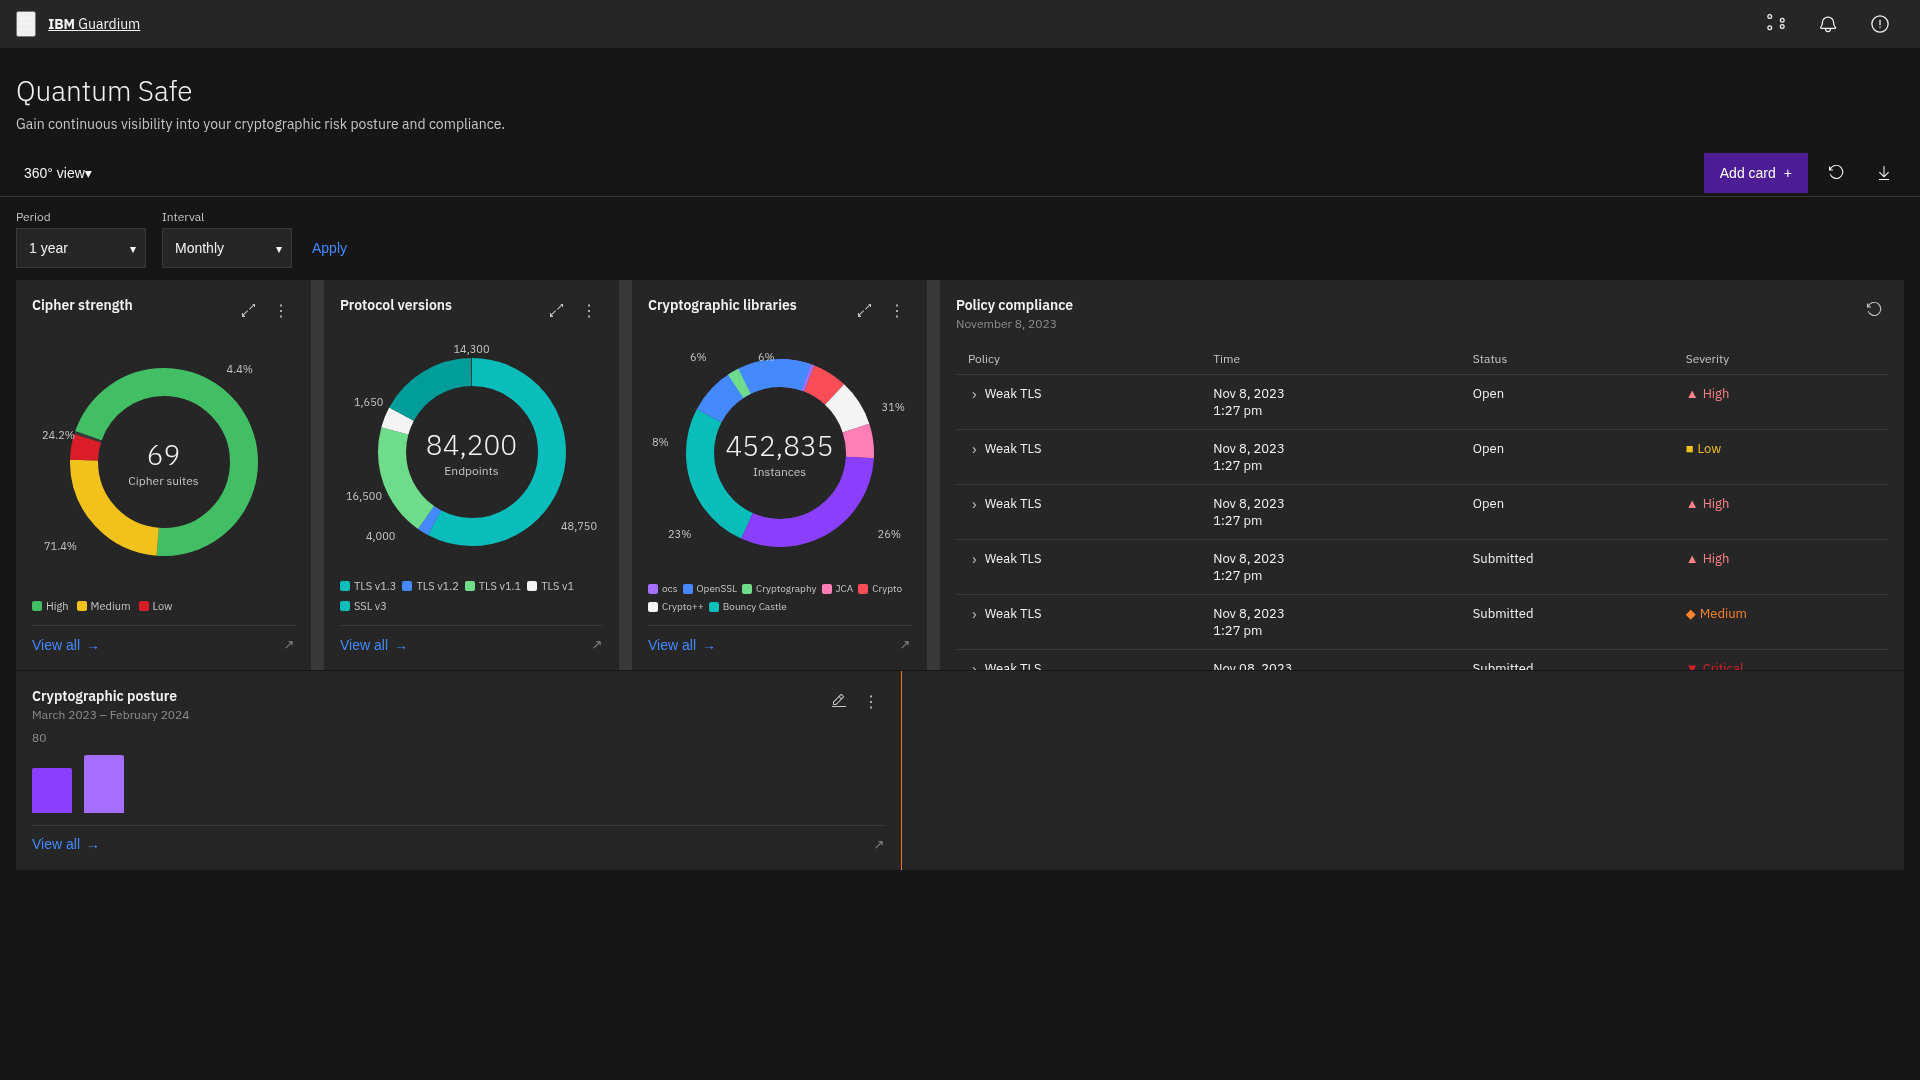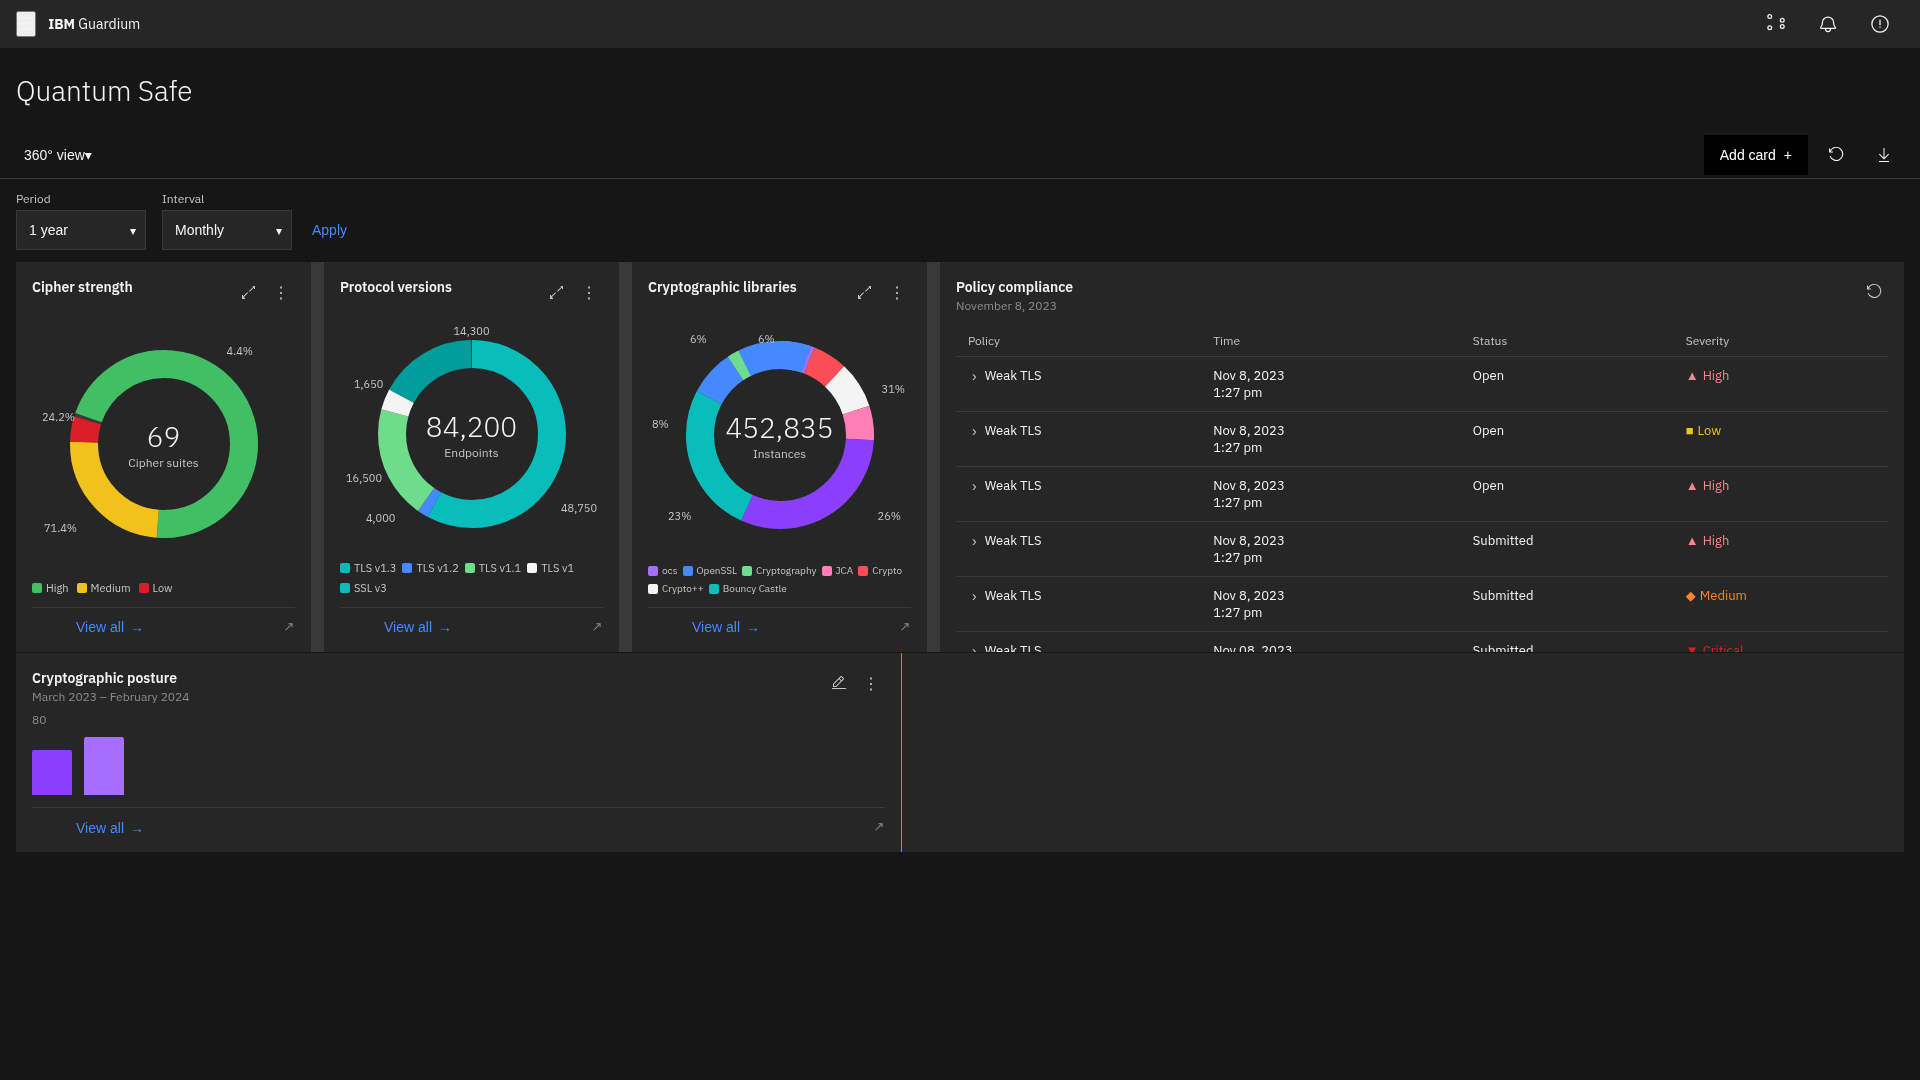--- a/index.html
+++ b/index.html
@@ -16,21 +16,21 @@
     
     .top-nav {
       background: #262626;
       height: 48px;
       display: flex;
       align-items: center;
       padding: 0 16px;
       gap: 12px;
     }
     .nav-hamburger { font-size: 18px; color: #f4f4f4; cursor: pointer; }
-    .nav-logo { display: flex; align-items: flex-end; gap: 6px; }
+    .nav-logo { display: flex; align-items: flex-end; gap: 6px; text-decoration: underline; }
     .nav-spacer { flex: 1; }
     .nav-icons { display: flex; gap: 4px; align-items: center; }
     .nav-icon-btn {
       background: transparent;
       border: none;
       color: #f4f4f4;
       width: 48px;
       height: 48px;
       display: flex;
       align-items: center;
@@ -67,21 +67,21 @@
       gap: 0;
       background: transparent;
       border: none;
       color: #f4f4f4;
       font-size: 14px;
       cursor: pointer;
       padding: 0 8px;
     }
     .toolbar-spacer { flex: 1; }
     .add-card-btn {
-      background: #000000;
+      background: #4c1d95;
       border: none;
       color: #fff;
       padding: 8px 16px;
       font-size: 14px;
       cursor: pointer;
       display: flex;
       align-items: center;
       gap: 8px;
       height: 40px;
     }
@@ -241,26 +241,25 @@
       margin-top: 12px;
       border-top: 1px solid #393939;
       padding-top: 10px;
     }
 
     .view-all-link {
       color: #4589ff;
       font-size: 14px;
       text-decoration: none;
       display: flex;
-      align-items: flex-end;
+      align-items: flex-start;
       gap: 6px;
       cursor: pointer;
       background: transparent;
       border: none;
-      margin-left: 44px;
     }
 
     .external-link-icon {
       color: #8d8d8d;
       font-size: 14px;
     }
 
     
     .policy-panel {
       background: #262626;
@@ -405,20 +404,21 @@
           <path d="M16 2a14 14 0 1 0 14 14A14 14 0 0 0 16 2zm0 26a12 12 0 1 1 12-12 12 12 0 0 1-12 12zm1-6h-2v-2h2zm0-4h-2V9h2z"></path>
         </svg>
     </button>
   </div>
 </nav>
 
 <div class="main-content">
 
   <div class="page-header">
     <h1 class="page-title">Quantum Safe</h1>
+    <p class="page-subtitle">Gain continuous visibility into your cryptographic risk posture and compliance.</p>
   </div>
 
   <div class="toolbar">
     <button class="view-select">
       <span>360° view</span>
       <span>▾</span>
     </button>
     <div class="toolbar-spacer"></div>
     <button class="add-card-btn">
       <span>Add card</span>

